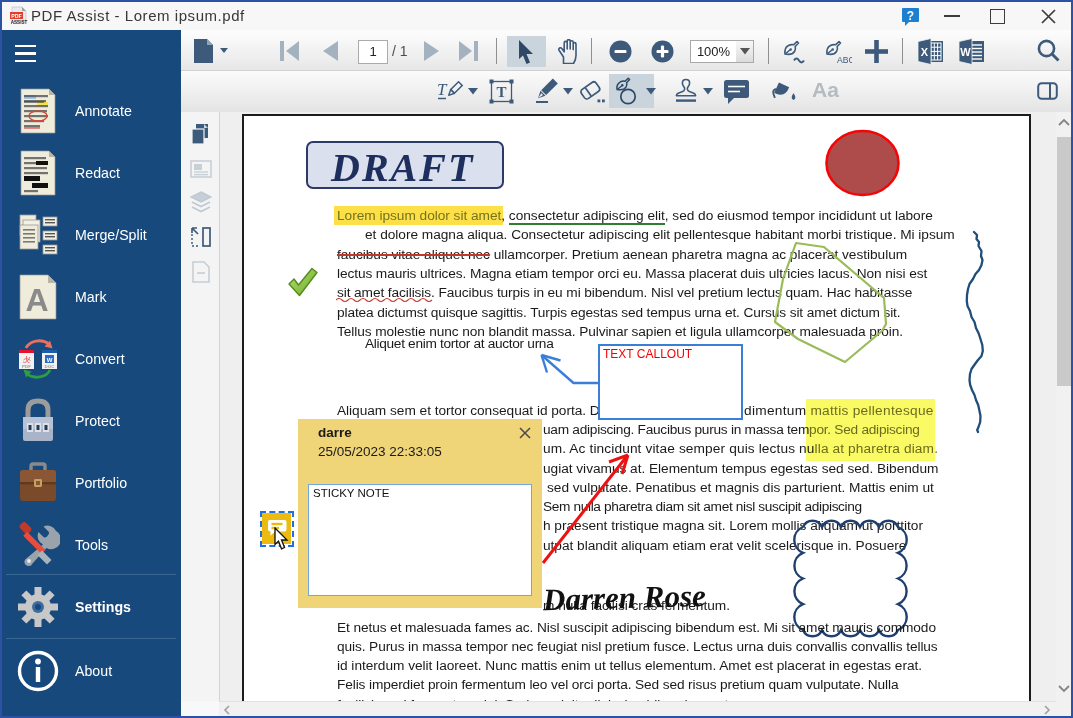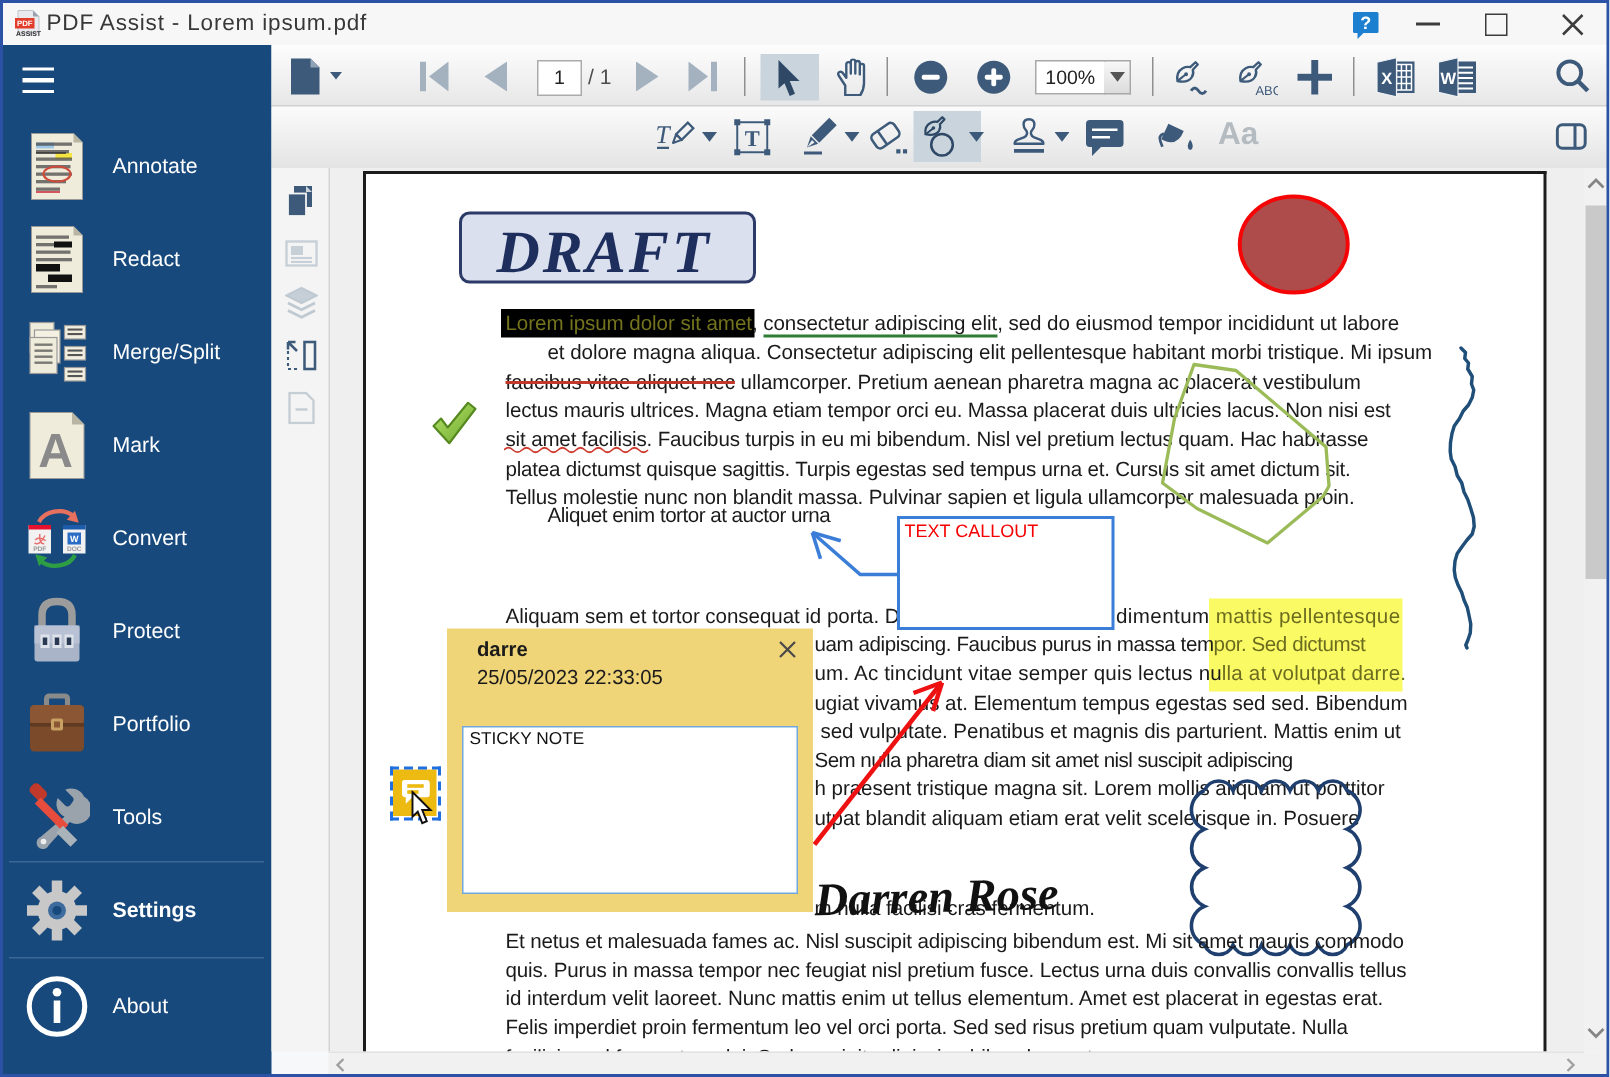--- a/index.html
+++ b/index.html
@@ -429,21 +429,21 @@
 <svg class="abs" style="left:286px;top:266px" width="34" height="33" viewBox="0 0 34 33">
   <defs>
       <linearGradient id="ckg" x1="0" y1="0" x2="1" y2="1">
     <stop offset="0" stop-color="#b8e36a"></stop>
         <stop offset="1" stop-color="#6aa82f"></stop>
       </linearGradient>
     </defs>
   <path d="M3 18 L8 13 L12.5 19 L26 2.5 L31 6.5 L13.5 29.5 Z" fill="url(#ckg)" stroke="#55891f" stroke-width="1.4" stroke-linejoin="round"></path>
 </svg>
 
-<div class="dl" style="left:337px;top:208px;"><span class="hl1" style="background:#000000;padding:2px 1.5px 2px 3px;margin:0 -1.5px 0 -3px;">Lorem ipsum dolor sit amet</span>, <span class="un">consectetur adipiscing elit</span>, sed do eiusmod tempor incididunt ut labore</div>
+<div class="dl" style="left:337px;top:208px;"><span class="hl1" style="background:#fde047;padding:2px 1.5px 2px 3px;margin:0 -1.5px 0 -3px;">Lorem ipsum dolor sit amet</span>, <span class="un">consectetur adipiscing elit</span>, sed do eiusmod tempor incididunt ut labore</div>
 <div class="dl" style="left:337px;top:227.3px;margin-left:28px;">et dolore magna aliqua. Consectetur adipiscing elit pellentesque habitant morbi tristique. Mi ipsum</div>
 <div class="dl" style="left:337px;top:246.6px;"><span class="strike">faucibus vitae aliquet nec</span> ullamcorper. Pretium aenean pharetra magna ac placerat vestibulum</div>
 <div class="dl" style="left:337px;top:265.9px;letter-spacing:-0.1px;">lectus mauris ultrices. Magna etiam tempor orci eu. Massa placerat duis ultricies lacus. Non nisi est</div>
 <div class="dl" style="left:337px;top:285.2px;letter-spacing:-0.1px;">sit amet facilisis. Faucibus turpis in eu mi bibendum. Nisl vel pretium lectus quam. Hac habitasse</div>
 <div class="dl" style="left:337px;top:304.5px;letter-spacing:-0.13px;">platea dictumst quisque sagittis. Turpis egestas sed tempus urna et. Cursus sit amet dictum sit.</div>
 <div class="dl" style="left:337px;top:323.8px;letter-spacing:-0.09px;">Tellus molestie nunc non blandit massa. Pulvinar sapien et ligula ullamcorper malesuada proin.</div>
 <div class="dl" style="left:337px;top:336px;letter-spacing:-0.32px;margin-left:28px;">Aliquet enim tortor at auctor urna</div>
 
 <svg class="abs" style="left:336px;top:297px" width="98" height="6" viewBox="0 0 98 6">
   <path d="M0 3 q3 -3 6 0 q3 3 6 0 q3 -3 6 0 q3 3 6 0 q3 -3 6 0 q3 3 6 0 q3 -3 6 0 q3 3 6 0 q3 -3 6 0 q3 3 6 0 q3 -3 6 0 q3 3 6 0 q3 -3 6 0 q3 3 6 0 q3 -3 6 0 q3 3 6 0" fill="none" stroke="#cf3a2e" stroke-width="1.1"></path>
@@ -451,22 +451,22 @@
 
 <svg class="abs" style="left:770px;top:238px" width="125" height="130" viewBox="0 0 125 130">
   <path d="M26 5 L54 9 L114 60 L116 86 L112 93 L75 124 L28 101 L5 84 L13 41 Z" fill="none" stroke="#9bbb59" stroke-width="2.2" stroke-linejoin="round"></path>
 </svg>
 
 <div class="abs" style="left:806px;top:398.5px;width:129px;height:62px;background:#fafa64;"></div>
 
 <div class="dl" style="left:337px;top:402.6px;">Aliquam sem et tortor consequat id porta. Diam phasellus</div>
 <div class="dl" style="left:744px;top:402.6px;letter-spacing:0.28px;">dimentum <span class="olv">mattis pellentesque</span></div>
 
-<div class="dl" style="left:543px;top:421.9px;letter-spacing:-0.27px;">uam adipiscing. Faucibus purus in massa tem<span class="olv">por. Sed dictumst</span></div>
-<div class="dl" style="left:543px;top:441.2px;letter-spacing:0.12px;">um. Ac tincidunt vitae semper quis lectus nu<span class="olv">lla at volutpat darre.</span></div>
+<div class="dl" style="left:543px;top:421.9px;letter-spacing:-0.27px;">uam adipiscing. Faucibus purus in massa tem<span class="olv">por. Sed adipiscing</span></div>
+<div class="dl" style="left:543px;top:441.2px;letter-spacing:0.12px;">um. Ac tincidunt vitae semper quis lectus nu<span class="olv">lla at pharetra diam.</span></div>
 <div class="dl" style="left:543px;top:460.5px;">ugiat vivamus at. Elementum tempus egestas sed sed. Bibendum</div>
 <div class="dl" style="left:547px;top:479.8px;">sed vulputate. Penatibus et magnis dis parturient. Mattis enim ut</div>
 <div class="dl" style="left:543px;top:499.1px;letter-spacing:-0.36px;">Sem nulla pharetra diam sit amet nisl suscipit adipiscing</div>
 <div class="dl" style="left:543px;top:518.4px;">h praesent tristique magna sit. Lorem mollis aliquam ut porttitor</div>
 <div class="dl" style="left:543px;top:537.7px;">utpat blandit aliquam etiam erat velit scelerisque in. Posuere</div>
 <div class="dl" style="left:543px;top:557px;margin-top:41px;">m nulla facilisi cras fermentum.</div>
 
 <svg class="abs" style="left:780px;top:505px" width="145" height="145" viewBox="0 0 145 145">
   <path d="M 23.0 22.0 A 10.3 10.3 0 0 1 42.0 22.0 A 10.3 10.3 0 0 1 61.0 22.0 A 10.3 10.3 0 0 1 80.0 22.0 A 10.3 10.3 0 0 1 99.0 22.0 A 10.3 10.3 0 0 1 118.0 22.0 A 13.9 13.9 0 0 1 118.0 47.8 A 13.9 13.9 0 0 1 118.0 73.5 A 13.9 13.9 0 0 1 118.0 99.2 A 13.9 13.9 0 0 1 118.0 125.0 A 10.3 10.3 0 0 1 99.0 125.0 A 10.3 10.3 0 0 1 80.0 125.0 A 10.3 10.3 0 0 1 61.0 125.0 A 10.3 10.3 0 0 1 42.0 125.0 A 10.3 10.3 0 0 1 23.0 125.0 A 13.9 13.9 0 0 1 23.0 99.2 A 13.9 13.9 0 0 1 23.0 73.5 A 13.9 13.9 0 0 1 23.0 47.8 A 13.9 13.9 0 0 1 23.0 22.0" fill="none" stroke="#1f3f6e" stroke-width="2.4"></path>
 </svg>

